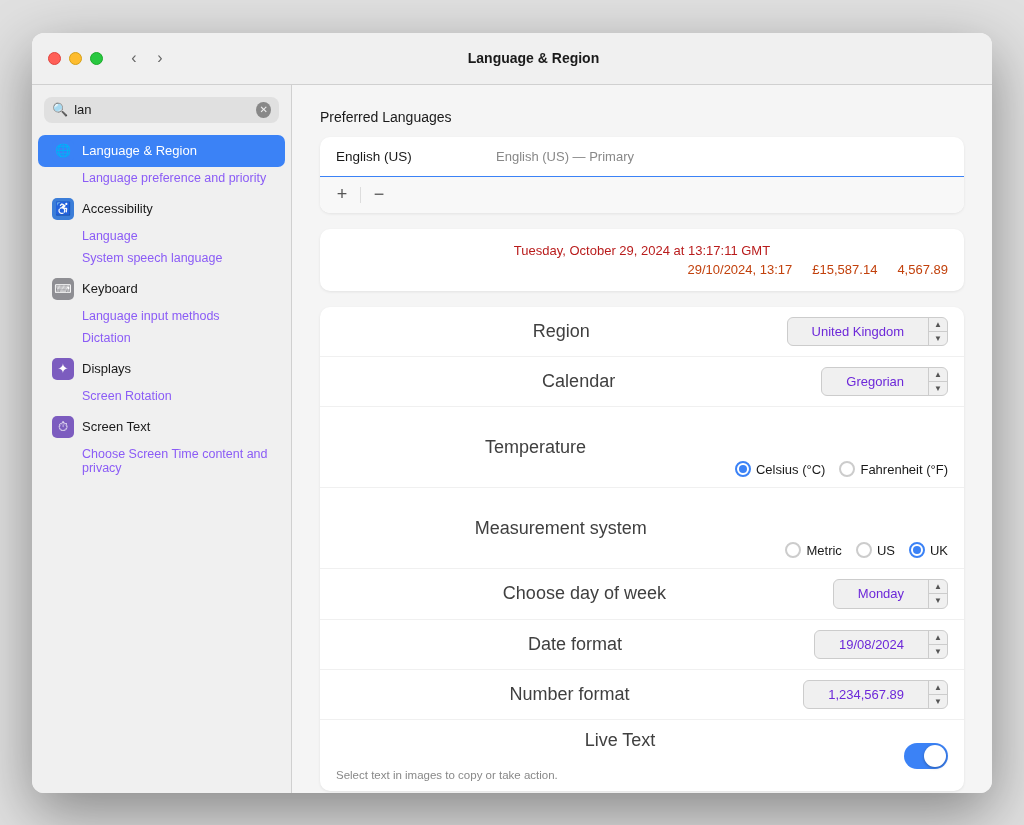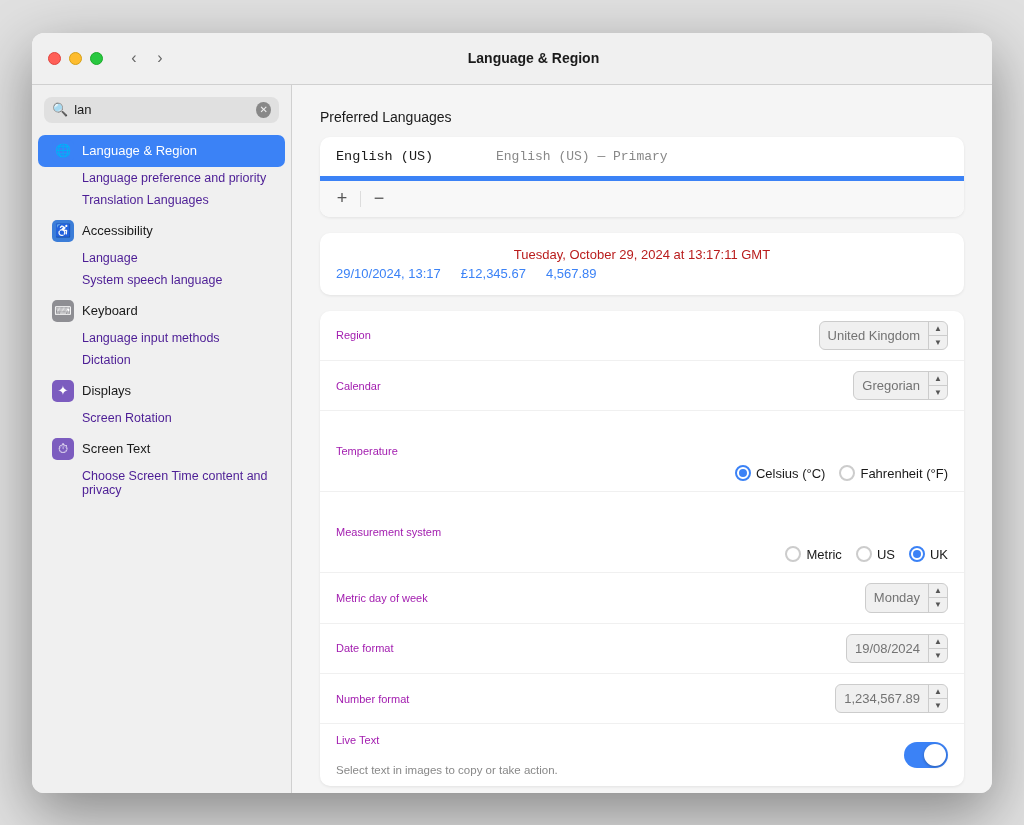--- a/index.html
+++ b/index.html
@@ -134,21 +134,21 @@
       display: flex;
       align-items: center;
       justify-content: center;
       border-radius: 5px;
       font-size: 14px;
       flex-shrink: 0;
     }
     .sidebar-subitem {
       padding: 4px 12px 4px 44px;
       font-size: 12.5px;
-      color: #4c1d95;
+      color: #8b5cf6;
       cursor: pointer;
       border-radius: 6px;
       margin: 0 6px;
     }
     .detail-panel {
       flex: 1;
       padding: 24px 28px;
       overflow-y: auto;
       background: #f5f5f5;
     }
@@ -161,22 +161,21 @@
     .pref-card {
       background: white;
       border-radius: 10px;
       overflow: hidden;
       margin-bottom: 16px;
       box-shadow: 0 1px 3px rgba(0,0,0,0.08);
     }
     .lang-row {
       display: flex;
       padding: 12px 16px;
-      border-bottom: 5px solid #3b82f6;
-      font-family: Liberation Mono, monospace;
+      border-bottom: 1px solid #3b82f6;
     }
     .lang-name {
       font-size: 13.5px;
       font-weight: 500;
       color: #1a1a1a;
       width: 160px;
     }
     .lang-detail {
       font-size: 13px;
       color: #888;
@@ -215,61 +214,62 @@
       text-align: center;
       box-shadow: 0 1px 3px rgba(0,0,0,0.08);
     }
     .date-preview-main {
       font-size: 13px;
       color: #b91c1c;
       margin-bottom: 4px;
     }
     .date-preview-formats {
       font-size: 13px;
-      color: #3b82f6;
+      color: #c2410c;
       display: flex;
       gap: 20px;
-      justify-content: flex-start;
+      justify-content: flex-end;
     }
     .settings-card {
       background: white;
       border-radius: 10px;
       overflow: hidden;
       box-shadow: 0 1px 3px rgba(0,0,0,0.08);
     }
     .settings-row {
       display: flex;
       align-items: center;
       padding: 10px 16px;
       border-bottom: 1px solid #f0f0f0;
       min-height: 44px;
     }
     .settings-row:last-child { border-bottom: none; }
     .settings-label {
-      font-size: 11px;
-      color: #a21caf;
+      font-size: 18px;
+      color: #404040;
       flex: 1;
+      text-align: center;
     }
     .settings-value {
       display: flex;
       align-items: center;
       gap: 8px;
     }
     .stepper-wrap {
       display: flex;
       align-items: center;
       background: #f0f0f0;
       border: 1px solid #ccc;
       border-radius: 6px;
       overflow: hidden;
     }
     .stepper-val {
       font-size: 13px;
-      color: #737373;
-      padding: 3px 8px;
+      color: #6d28d9;
+      padding: 3px 24px;
       text-align: center;
     }
     .stepper-arrows {
       display: flex;
       flex-direction: column;
       border-left: 1px solid #ccc;
     }
     .stepper-up, .stepper-down {
       font-size: 8px;
       padding: 1px 5px;
@@ -362,21 +362,20 @@
         <input type="text" value="lan" style="">
         <div class="search-clear">✕</div>
       </div>
 
       <div class="sidebar-section">
         <div class="sidebar-item active">
           <div class="item-icon" style="background:#3b82f6;color:white;font-size:13px;">🌐</div>
           <span>Language &amp; Region</span>
         </div>
         <div class="sidebar-subitem">Language preference and priority</div>
-        <div class="sidebar-subitem">Translation Languages</div>
       </div>
 
       <div class="sidebar-section">
         <div class="sidebar-item">
           <div class="item-icon" style="background:#3b7dd8;color:white;font-size:13px;">♿</div>
           <span>Accessibility</span>
         </div>
         <div class="sidebar-subitem">Language</div>
         <div class="sidebar-subitem">System speech language</div>
       </div>
@@ -421,21 +420,21 @@
           <button class="action-btn">+</button>
           <div class="action-sep"></div>
           <button class="action-btn">−</button>
         </div>
       </div>
 
       <div class="date-preview-card">
         <div class="date-preview-main">Tuesday, October 29, 2024 at 13:17:11 GMT</div>
         <div class="date-preview-formats">
           <span>29/10/2024, 13:17</span>
-          <span>£12,345.67</span>
+          <span>£15,587.14</span>
           <span>4,567.89</span>
         </div>
       </div>
 
       <div class="settings-card">
 
         <div class="settings-row">
           <span class="settings-label">Region</span>
           <div class="settings-value">
             <div class="stepper-wrap">
@@ -491,21 +490,21 @@
             <div class="radio-item">
               <div class="radio-circle selected">
                   <div class="radio-dot"></div>
                 </div>
               <span>UK</span>
             </div>
           </div>
         </div>
 
         <div class="settings-row">
-          <span class="settings-label">Metric day of week</span>
+          <span class="settings-label">Choose day of week</span>
           <div class="settings-value">
             <div class="stepper-wrap">
               <span class="stepper-val">Monday</span>
               <div class="stepper-arrows">
                 <div class="stepper-up">▲</div>
                 <div class="stepper-down">▼</div>
               </div>
             </div>
           </div>
         </div>

